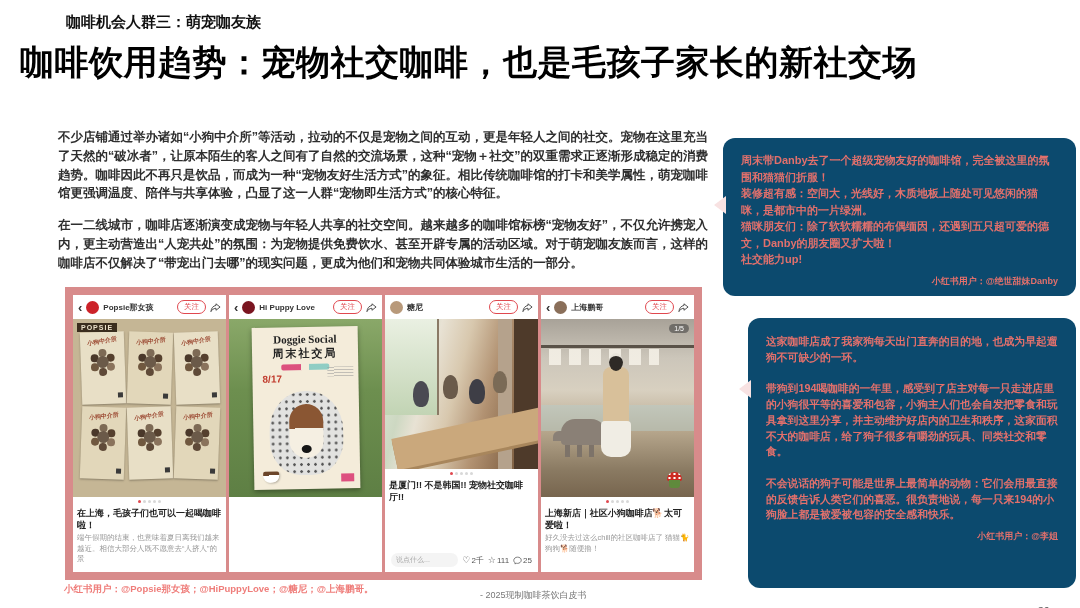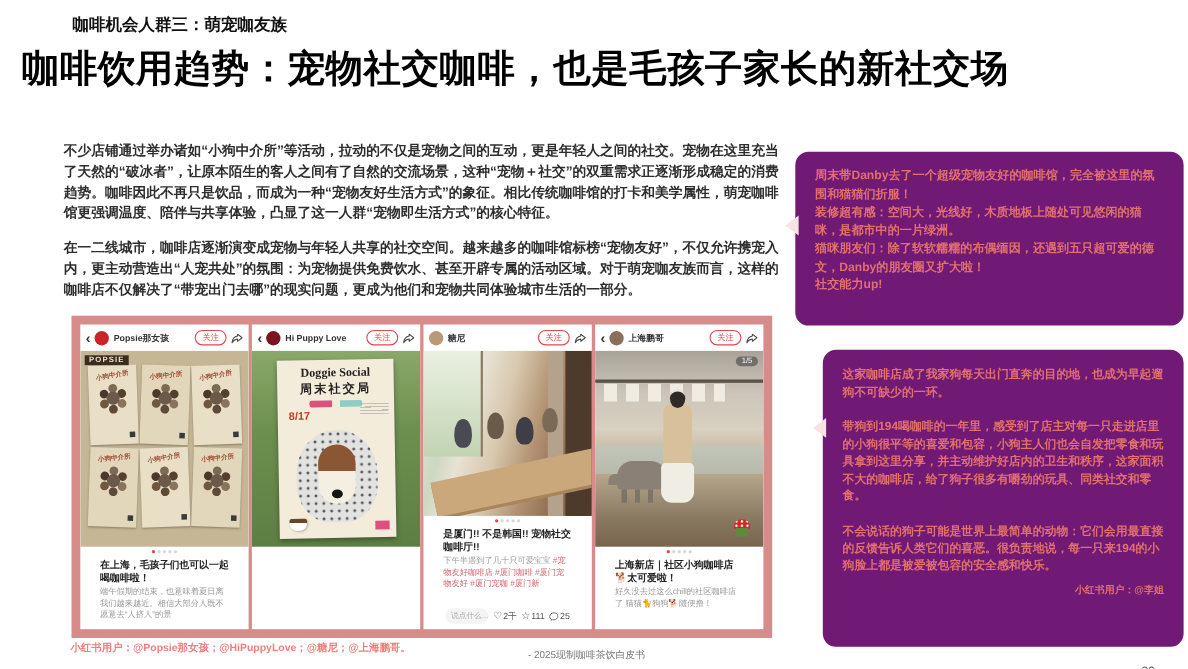--- a/index.html
+++ b/index.html
@@ -15,21 +15,21 @@
          display:flex;gap:3px;padding:8px;box-sizing:border-box;}
   .card{background:#fff;flex:1;display:flex;flex-direction:column;overflow:hidden;min-width:0;}
   .card-head{height:24px;display:flex;align-items:center;gap:4px;padding:0 5px;flex:0 0 auto;}
   .back{font-size:13px;color:#333;line-height:1;font-weight:700;}
   .avatar{width:13px;height:13px;border-radius:50%;flex:0 0 auto;}
   .av1{background:#cc2229;} .av2{background:#7a1520;} .av3{background:#b8997a;} .av4{background:#8a6f5a;}
   .uname{font-size:8px;color:#333;flex:1 1 auto;white-space:nowrap;overflow:hidden;font-weight:700;}
   .follow{font-size:7.5px;color:#e0484f;border:1px solid #e0484f;border-radius:8px;padding:1px 6px;flex:0 0 auto;}
   .share{flex:0 0 auto;}
   .card-img{position:relative;overflow:hidden;flex:0 0 auto;}
-  .card-cap{padding:3px 18px 4px;display:flex;flex-direction:column;flex:1 1 auto;}
+  .card-cap{padding:3px 4px 4px;display:flex;flex-direction:column;flex:1 1 auto;}
   .dots{text-align:center;height:5px;margin:0 0 2px;}
   .dots i{display:inline-block;width:3px;height:3px;border-radius:50%;background:#d8d8d8;margin:0 1px;vertical-align:top;}
   .dots i.on{background:#e0484f;}
   .cap{font-size:9px;font-weight:700;color:#222;line-height:1.35;}
   .snip{font-size:7.5px;color:#999;line-height:1.4;margin-top:2px;}
   .tags{color:#d4666e;}
   .engage{display:flex;align-items:center;gap:4px;padding:3px 2px 1px;margin-top:auto;}
   .saybox{flex:1;font-size:7px;color:#aaa;background:#f4f4f4;border-radius:8px;padding:2px 5px;white-space:nowrap;overflow:hidden;}
   .e-item{font-size:8px;color:#555;display:flex;align-items:center;gap:1px;white-space:nowrap;}
   .e-glyph{font-size:9px;line-height:1;}
@@ -94,21 +94,21 @@
   .dog4{position:absolute;left:20px;top:100px;width:46px;height:26px;background:#8a8076;border-radius:14px 16px 4px 4px;
         box-shadow:-16px 4px 0 -8px #8a8076;}
   .dog4::after{content:"";position:absolute;left:4px;bottom:-12px;width:34px;height:12px;
         background:repeating-linear-gradient(90deg,#7d7369 0 5px,transparent 5px 12px);}
   .badge{position:absolute;right:5px;top:5px;background:rgba(60,60,60,.55);color:#fff;font-size:7px;padding:1px 5px;border-radius:7px;}
   .mush-cap{position:absolute;right:12px;bottom:16px;width:15px;height:9px;border-radius:8px 8px 2px 2px;background:#cc2a22;
             background-image:radial-gradient(#fff 1px,transparent 1.4px);background-size:5px 4px;}
   .mush-base{position:absolute;right:14px;bottom:9px;width:11px;height:8px;background:#5f8a3c;border-radius:0 0 3px 3px;}
 
   
-  .bubble{position:absolute;background:#701a75;border-radius:12px;color:#e2706c;font-weight:700;box-sizing:border-box;}
+  .bubble{position:absolute;background:#0c4a6e;border-radius:12px;color:#e2706c;font-weight:700;box-sizing:border-box;}
   .b1{left:723px;top:138px;width:353px;height:158px;padding:14px 18px;font-size:11px;line-height:1.5;}
   .b2{left:748px;top:318px;width:328px;height:270px;padding:16px 18px;font-size:10.8px;line-height:1.46;}
   .bubble .tx{white-space:pre-line;}
   .bubble .attr{text-align:right;font-size:9px;margin-top:7px;}
   .tail{position:absolute;left:-9px;width:0;height:0;border-top:9px solid transparent;border-bottom:9px solid transparent;
         border-right:12px solid #f8e2e2;}
   .b1 .tail{top:58px;} .b2 .tail{top:62px;}
 
   .credit{position:absolute;left:64px;top:583px;font-size:9.5px;color:#ef7d7a;font-weight:700;}
   .footer{position:absolute;left:480px;top:589px;font-size:9px;color:#777;}
@@ -216,21 +216,20 @@
       <div class="sidewall"></div>
       <div class="blob p1"></div>
       <div class="blob p2"></div>
       <div class="blob p3"></div>
       <div class="blob p4"></div>
       <div class="table3"></div>
     </div>
     <div class="card-cap">
       <div class="dots"><i class="on"></i><i></i><i></i><i></i><i></i></div>
       <div class="cap">是厦门!! 不是韩国!! 宠物社交咖啡厅!!</div>
-      <div class="snip"><span>下午半遇到了几十只可爱宝宝</span> <span class="tags">#宠物友好咖啡店 #厦门咖啡 #厦门宠物友好 #厦门宠咖 #厦门新</span></div>
       <div class="engage">
         <span class="saybox">说点什么...</span>
         <span class="e-item">
             <span class="e-glyph">♡</span>
             <span>2千</span>
           </span>
         <span class="e-item">
             <span class="e-glyph">☆</span>
             <span>111</span>
           </span>
@@ -273,20 +272,21 @@
     </div>
   </div>
 </div>
 
 <div class="bubble b1">
   <div class="tail"></div>
   <div class="tx">周末带Danby去了一个超级宠物友好的咖啡馆，完全被这里的氛围和猫猫们折服！
 装修超有感：空间大，光线好，木质地板上随处可见悠闲的猫咪，是都市中的一片绿洲。
 猫咪朋友们：除了软软糯糯的布偶缅因，还遇到五只超可爱的德文，Danby的朋友圈又扩大啦！
 社交能力up!</div>
+  <div class="attr">小红书用户：@绝世甜妹Danby</div>
 </div>
 
 <div class="bubble b2">
   <div class="tail"></div>
   <div class="tx">这家咖啡店成了我家狗每天出门直奔的目的地，也成为早起遛狗不可缺少的一环。
 
 带狗到194喝咖啡的一年里，感受到了店主对每一只走进店里的小狗很平等的喜爱和包容，小狗主人们也会自发把零食和玩具拿到这里分享，并主动维护好店内的卫生和秩序，这家面积不大的咖啡店，给了狗子很多有嚼劲的玩具、同类社交和零食。
 
 不会说话的狗子可能是世界上最简单的动物：它们会用最直接的反馈告诉人类它们的喜恶。很负责地说，每一只来194的小狗脸上都是被爱被包容的安全感和快乐。</div>
   <div class="attr">小红书用户：@李姐</div>

